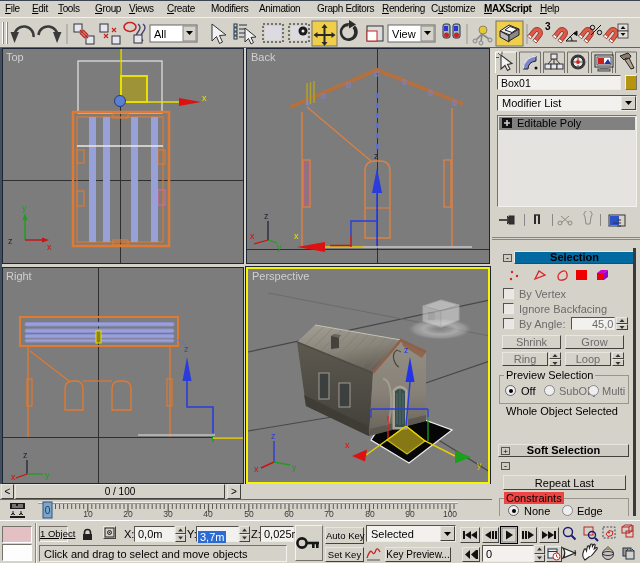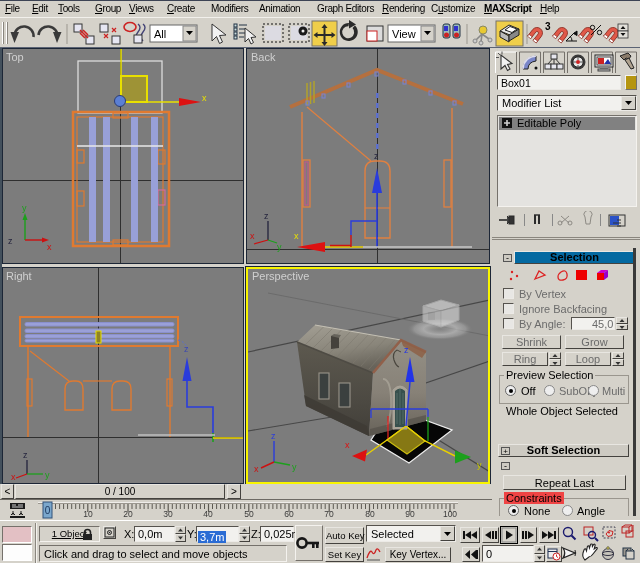--- a/index.html
+++ b/index.html
@@ -611,21 +611,21 @@
  <div class="abs" style="left:9px;top:399px;width:9px;height:8px;border:1px solid #555;background:#cdcac2;font-size:8px;line-height:7px;text-align:center;">+</div>
  <div class="abs" style="left:9px;top:414px;width:9px;height:8px;border:1px solid #555;background:#cdcac2;font-size:9px;line-height:6px;text-align:center;">-</div>
  <div class="raised2 abs txt" style="left:11px;top:427px;width:123px;height:15px;text-align:center;line-height:14px;">Repeat Last</div>
  <div class="abs" style="left:7px;top:450px;width:130px;height:18px;border:1px solid #9a968e;border-bottom:none;"></div>
  <div class="txt abs" style="left:12px;top:444px;background:#ef4444;padding:0 2px;">Constraints</div>
  <div class="abs" style="left:16px;top:457px;width:11px;height:11px;border-radius:50%;border:1px solid #666;background:#eee;">
       <div style="position:absolute;left:2.5px;top:2.5px;width:4px;height:4px;border-radius:50%;background:#000;"></div>
     </div>
  <div class="txt abs" style="left:32px;top:457px;">None</div>
  <div class="abs" style="left:70px;top:457px;width:11px;height:11px;border-radius:50%;border:1px solid #888;background:#eee;"></div>
- <div class="txt abs" style="left:85px;top:457px;">Angle</div>
+ <div class="txt abs" style="left:85px;top:457px;">Edge</div>
 
  <div class="abs" style="left:141px;top:200px;width:3px;height:268px;background:#3a3a3a;"></div>
 </div>
 
 <div class="abs" style="left:0;top:484px;width:492px;height:16px;background:#d5d2ca;">
  <div class="raised2 abs" style="left:1px;top:0;width:13px;height:15px;text-align:center;line-height:13px;font-size:10px;">&lt;</div>
  <div class="raised2 abs" style="left:15px;top:0;width:210px;height:15px;text-align:center;line-height:14px;font-size:10px;">0 / 100</div>
  <div class="raised2 abs" style="left:227px;top:0;width:14px;height:15px;text-align:center;line-height:13px;font-size:10px;">&gt;</div>
  <div class="abs" style="left:0;top:15px;width:492px;height:1px;background:#6d6a64;"></div>
 </div>
@@ -757,21 +757,21 @@
   <text x="410" y="17" font-size="8.5" fill="#3a3a3a" text-anchor="middle" font-family="Liberation Sans">90</text>
   <text x="450" y="17" font-size="8.5" fill="#3a3a3a" text-anchor="middle" font-family="Liberation Sans">100</text>
  </svg>
 </div>
 
 <div id="statusbar" class="abs" style="left:0;top:520px;width:640px;height:43px;background:#d5d2ca;border-top:1px solid #fff;">
  <div class="abs" style="left:2px;top:5px;width:30px;height:17px;border:1px solid;border-color:#75716b #fff #fff #75716b;background:#e3c0c4;"></div>
  <div class="abs" style="left:2px;top:23px;width:30px;height:17px;border:1px solid;border-color:#75716b #fff #fff #75716b;background:#fdfdfd;"></div>
  <div class="abs" style="left:35px;top:2px;width:1px;height:40px;background:#8a867e;"></div>
  <div class="abs" style="left:36px;top:2px;width:1px;height:40px;background:#f4f2ee;"></div>
- <div class="sunken abs" style="left:39px;top:5px;width:61px;height:16px;background:#d5d2ca;text-align:center;line-height:14px;font-size:9.5px;white-space:nowrap;text-decoration:underline;">1 Object</div>
+ <div class="sunken abs" style="left:39px;top:5px;width:29px;height:16px;background:#d5d2ca;text-align:center;line-height:14px;font-size:9.5px;white-space:nowrap;text-decoration:underline;">1 Object</div>
  <svg class="abs" style="left:81px;top:7px;" width="13" height="13" viewBox="0 0 13 13">
       <path d="M3.5 6 V4.5 a3 3 0 0 1 6 0 V6" fill="none" stroke="#222" stroke-width="1.6"></path>
       <rect x="2" y="6" width="9" height="6" fill="#222"></rect>
     </svg>
  <div class="raised2 abs" style="left:103px;top:5px;width:13px;height:13px;">
       <svg width="11" height="11">
         <rect x="1" y="1" width="9" height="9" fill="none" stroke="#222"></rect>
         <circle cx="5.5" cy="5.5" r="2" fill="none" stroke="#222"></circle>
         <circle cx="5.5" cy="5.5" r="0.8" fill="#222"></circle>
       </svg>
@@ -827,21 +827,21 @@
    <div class="raised2 abs" style="right:0;top:0;width:15px;height:15px;">
         <svg width="13" height="13">
           <path d="M3 5 l3.5 4 l3.5-4 z" fill="#000"></path>
         </svg>
       </div>
  </div>
  <svg class="abs" style="left:366px;top:25px;" width="15" height="16" viewBox="0 0 15 16">
       <path d="M1 12 q3-9 5-6 q2 4 4-2 q1.5-3 4 2" fill="none" stroke="#c22" stroke-width="1.3"></path>
       <path d="M1 14 h13" stroke="#555"></path>
     </svg>
- <div class="raised2 abs" style="left:385px;top:26px;width:66px;height:15px;text-align:center;line-height:13px;font-size:10px;">Key Vertex...</div>
+ <div class="raised2 abs" style="left:385px;top:26px;width:66px;height:15px;text-align:center;line-height:13px;font-size:10px;">Key Preview...</div>
 
  <div class="raised2 abs" style="left:460px;top:6px;width:20px;height:16px;">
       <svg width="18" height="14" viewBox="0 0 18 14">
         <g fill="#111">
           <rect x="2" y="3" width="2" height="8"></rect>
           <path d="M10 3 v8 l-6-4 z"></path>
           <path d="M16 3 v8 l-6-4 z"></path>
         </g>
       </svg>
     </div>

